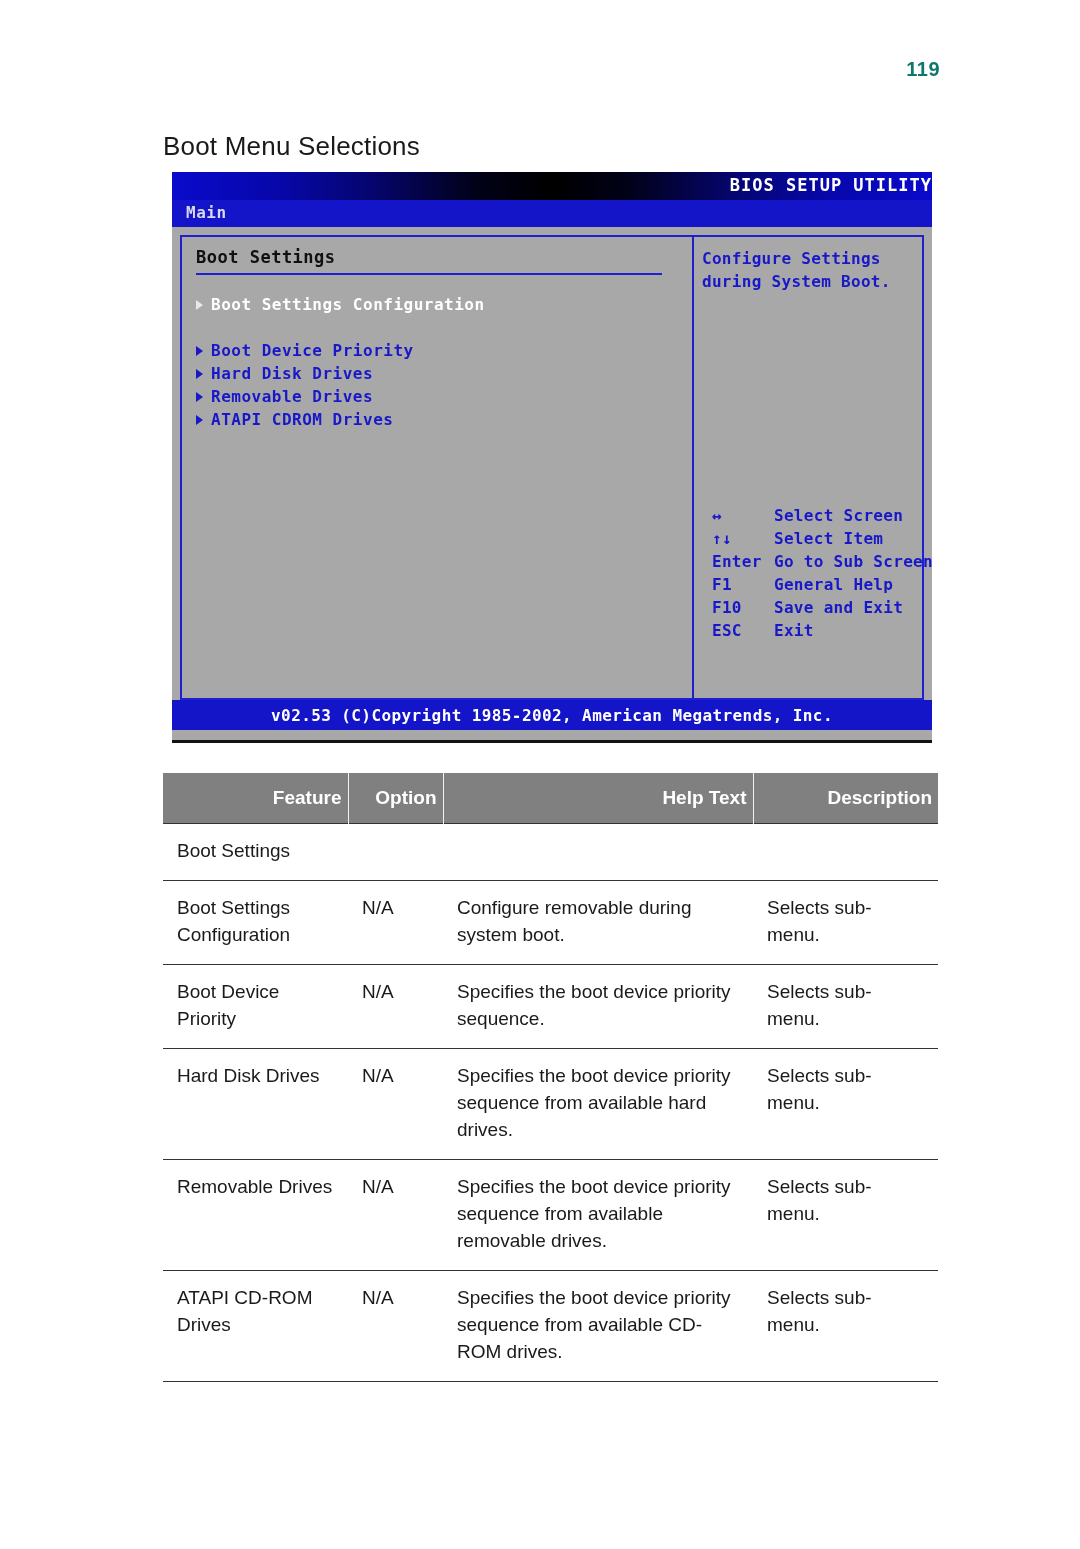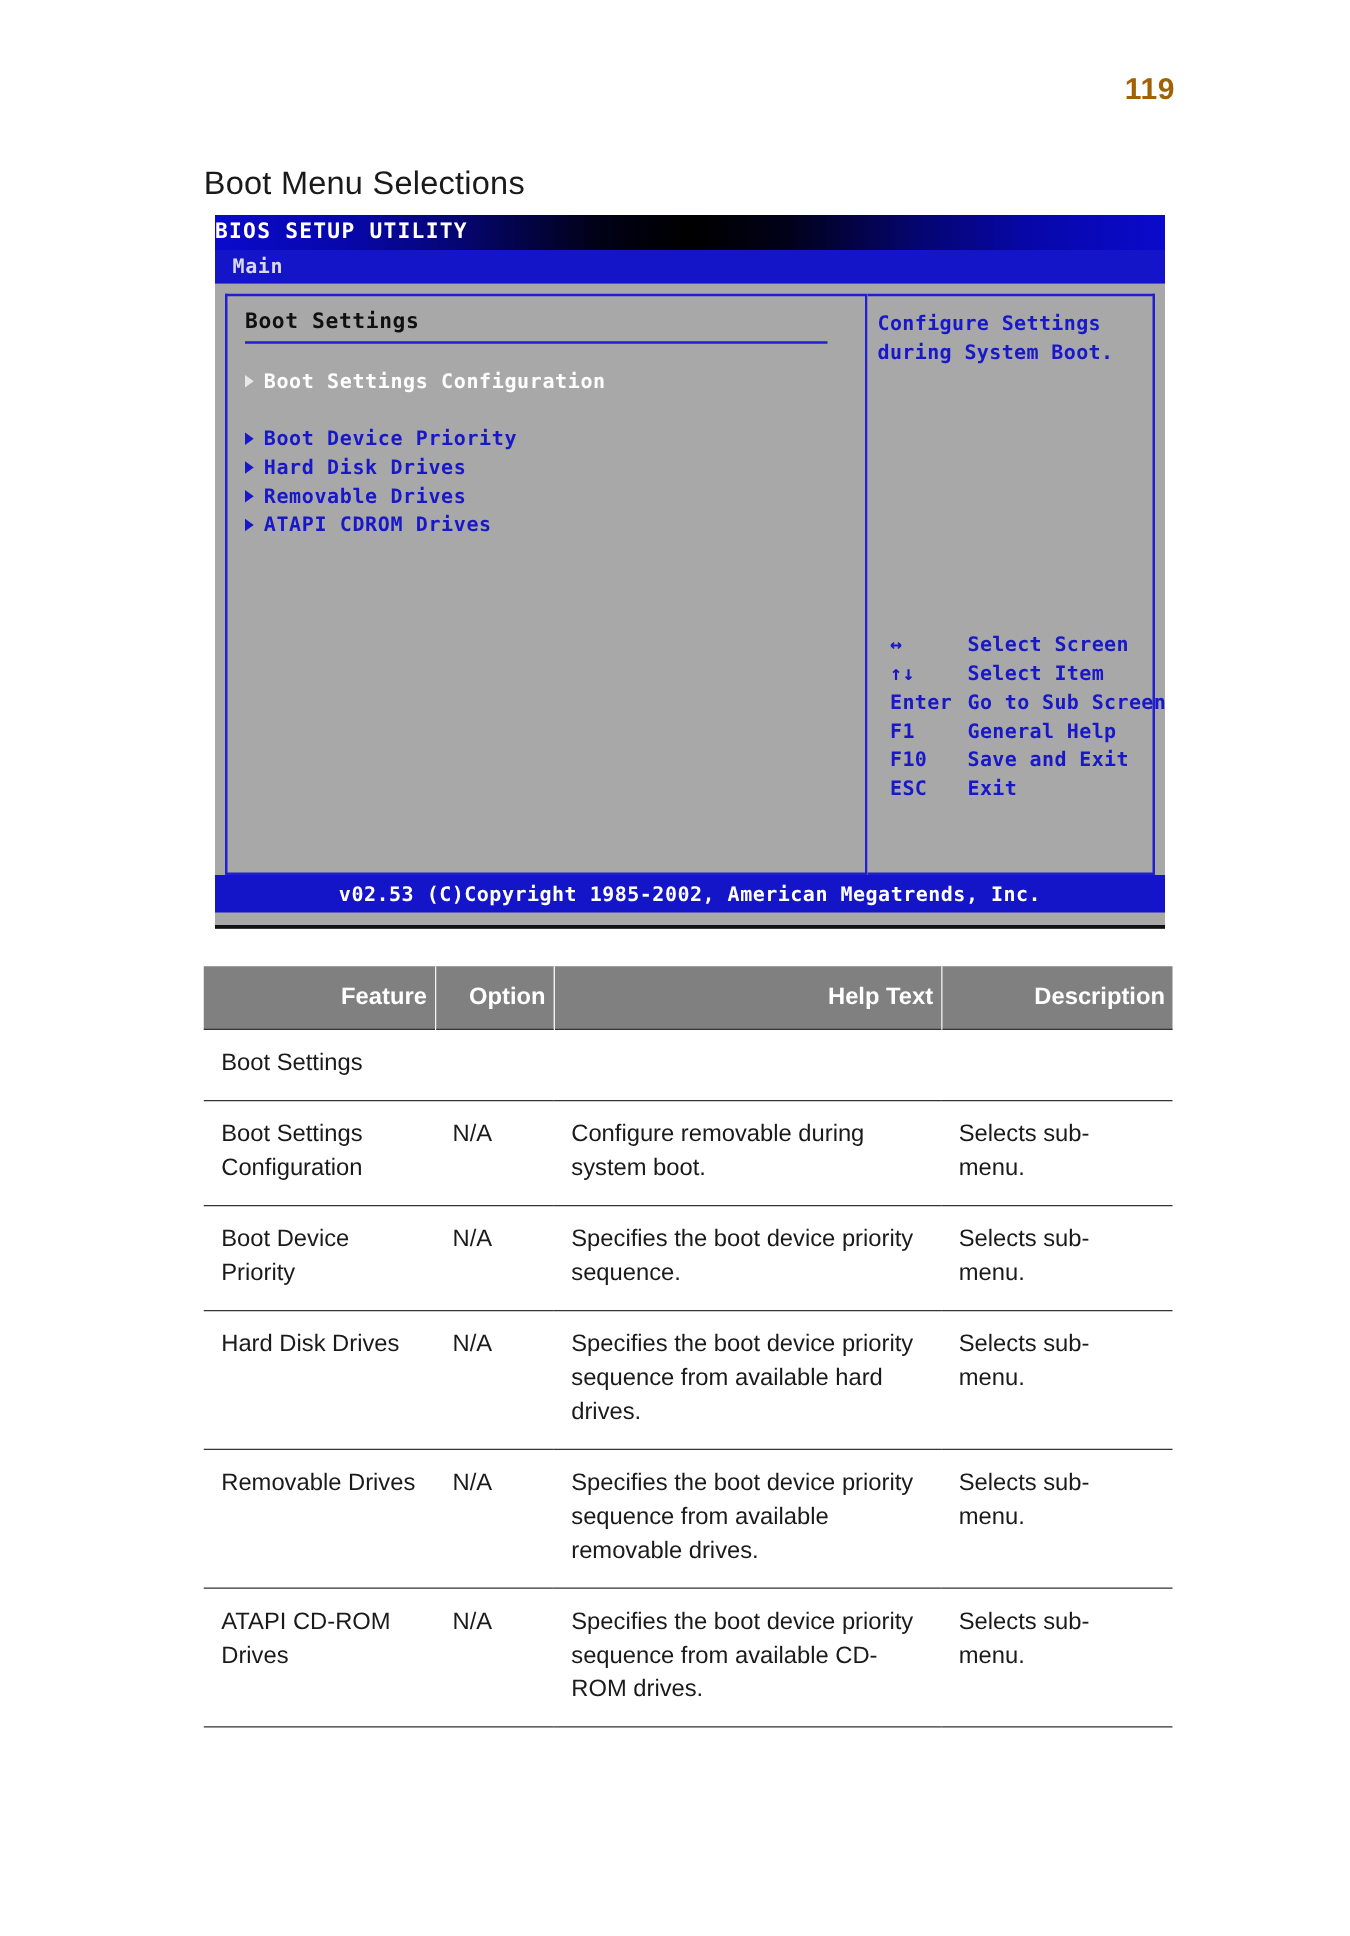--- a/index.html
+++ b/index.html
@@ -15,24 +15,24 @@
     color: #000000;
     position: relative;
     overflow: hidden;
   }
 
   
   .page-number {
     position: absolute;
     top: 58px;
     right: 140px;
-    font-size: 24px;
+    font-size: 20px;
     font-weight: bold;
     letter-spacing: 0.5px;
-    color: #a16207;
+    color: #0f766e;
   }
 
   .page-title {
     position: absolute;
     top: 131px;
     left: 163px;
     font-size: 26px;
     font-weight: normal;
     color: #1a1a1a;
     letter-spacing: 0.2px;
@@ -55,21 +55,21 @@
     height: 28px;
     background: linear-gradient(to right,
         #0a0acc 0%, #0707aa 14%, #050570 26%,
         #010118 40%, #000000 50%, #010118 60%,
         #050570 74%, #0707aa 86%, #0a0acc 100%);
   }
   .bios-titlebar .title-text {
     position: absolute;
     left: 0; right: 0;
     top: 3px;
-    text-align: left;
+    text-align: right;
     color: #ffffff;
     font-size: 17px;
     font-weight: bold;
     letter-spacing: 1px;
   }
 
   .bios-menubar {
     height: 27px;
     background: #1414c8;
     display: flex;

